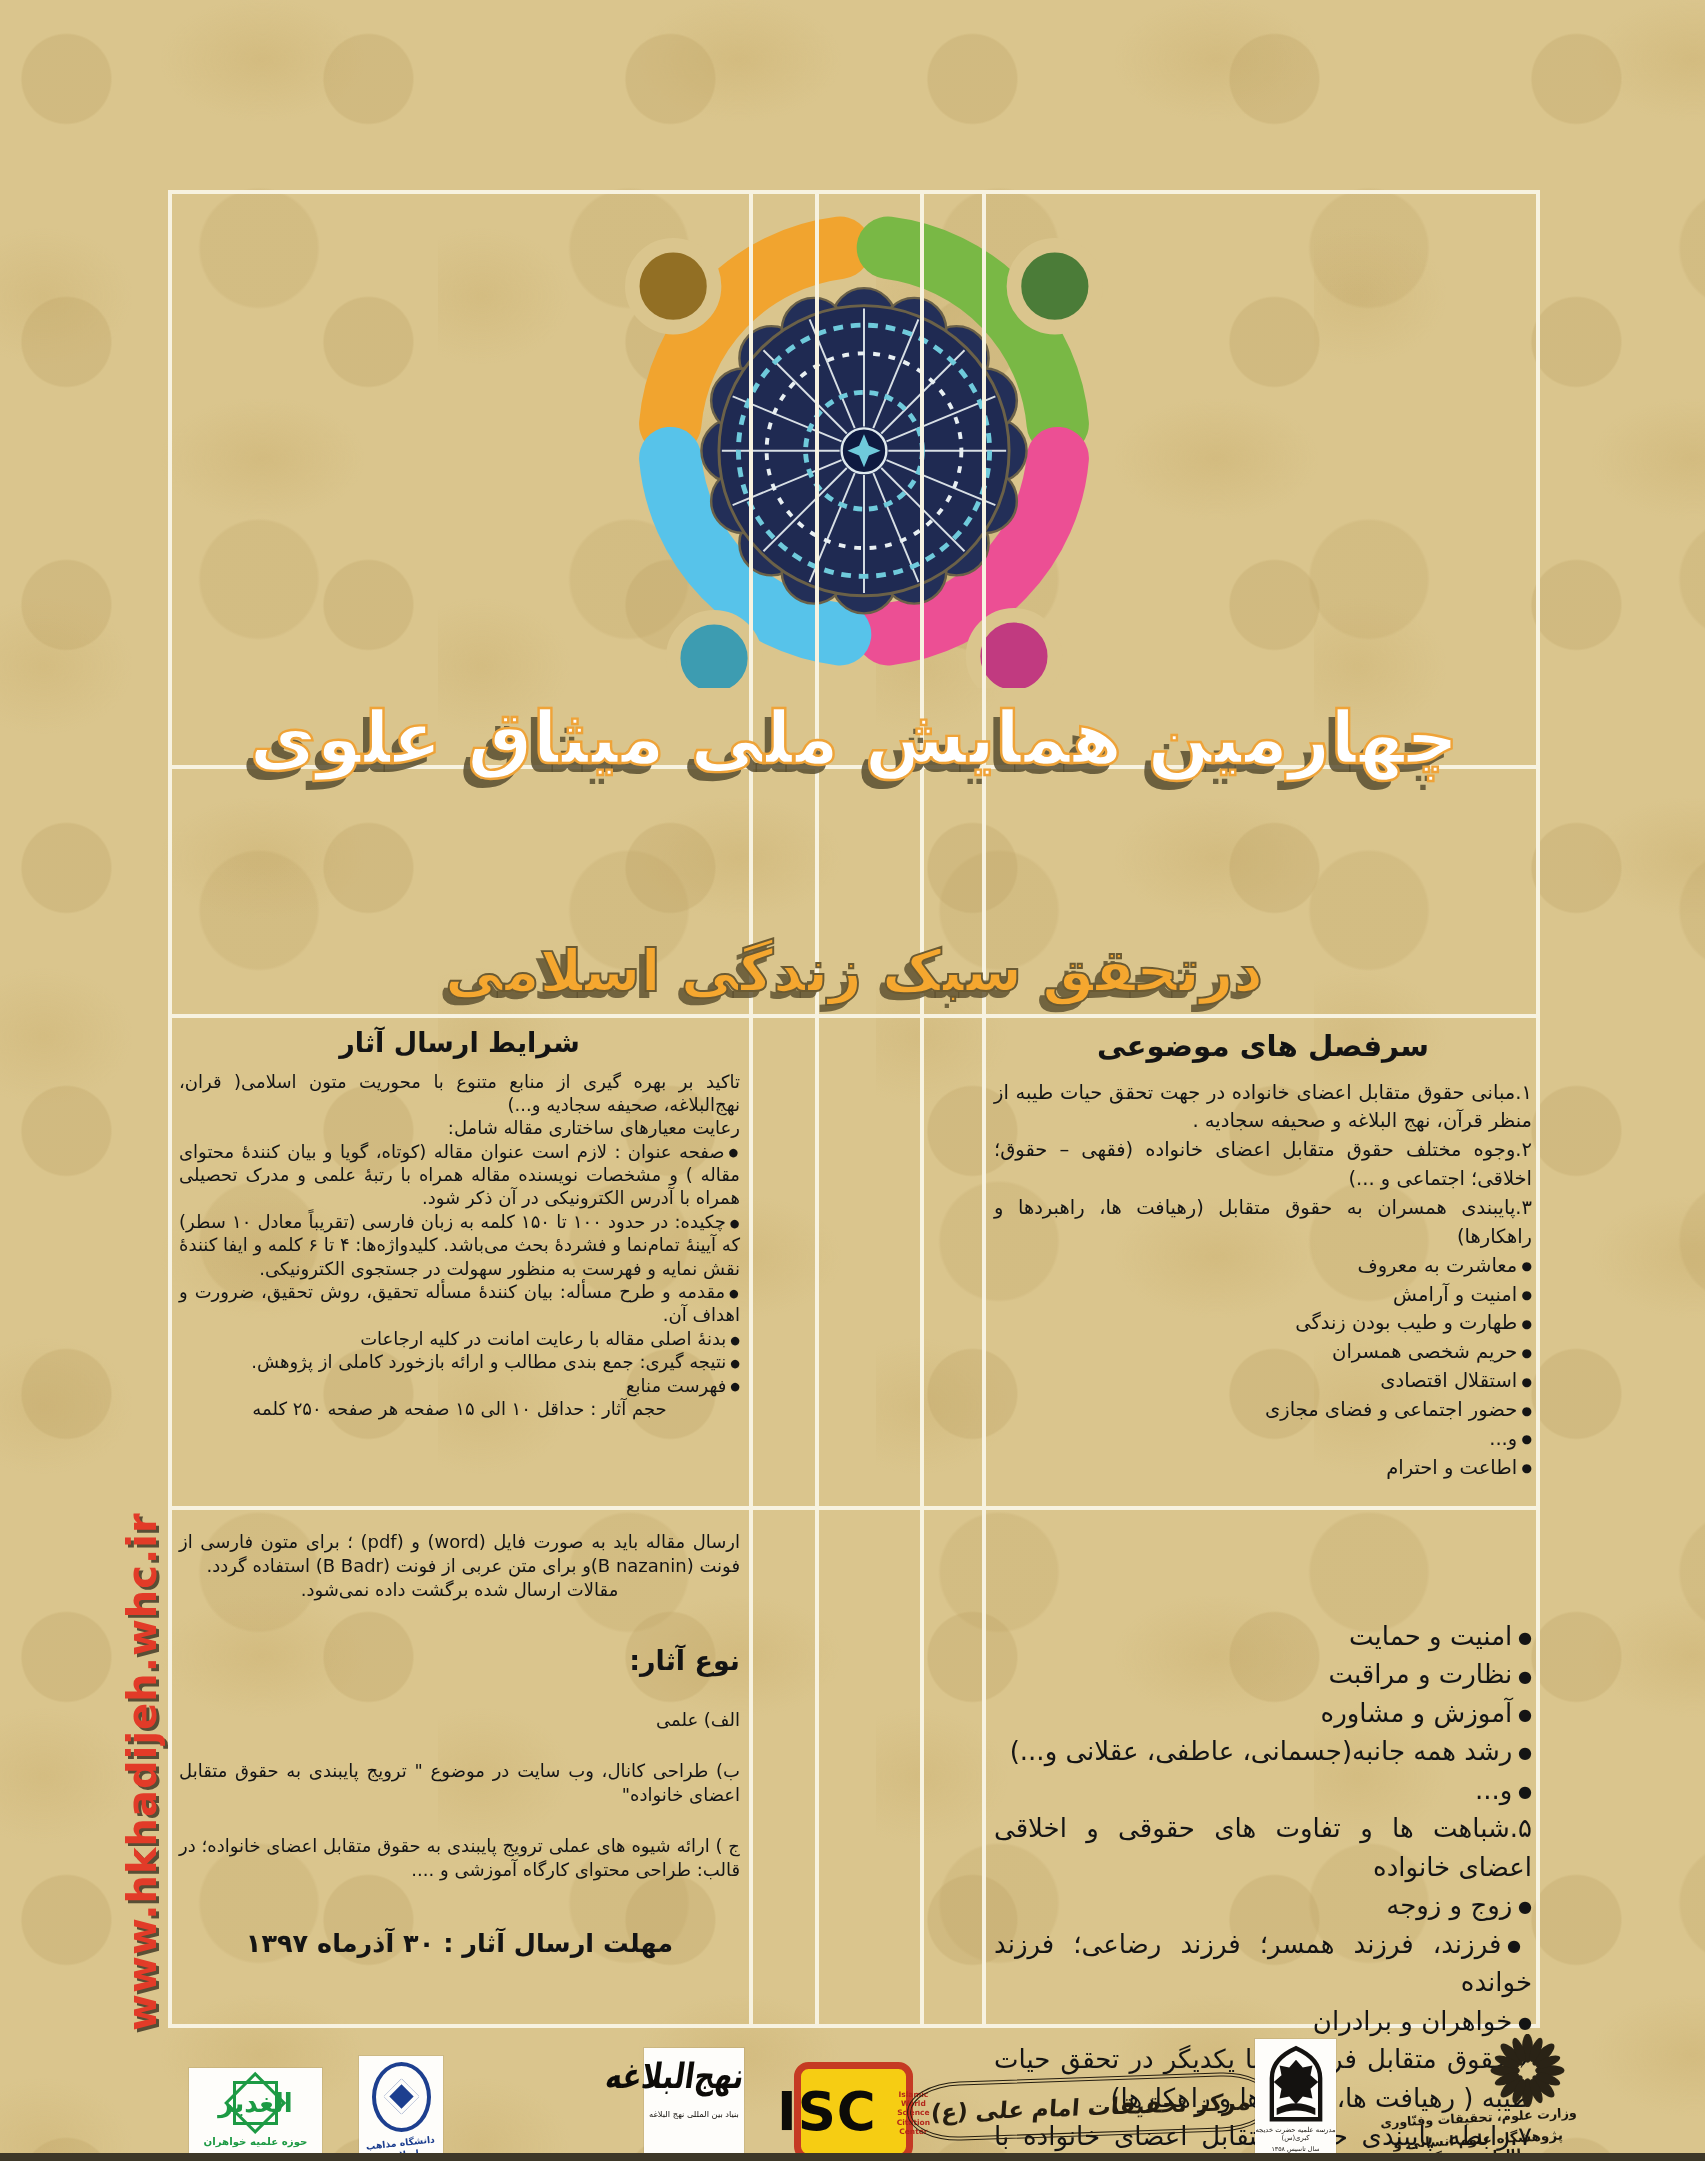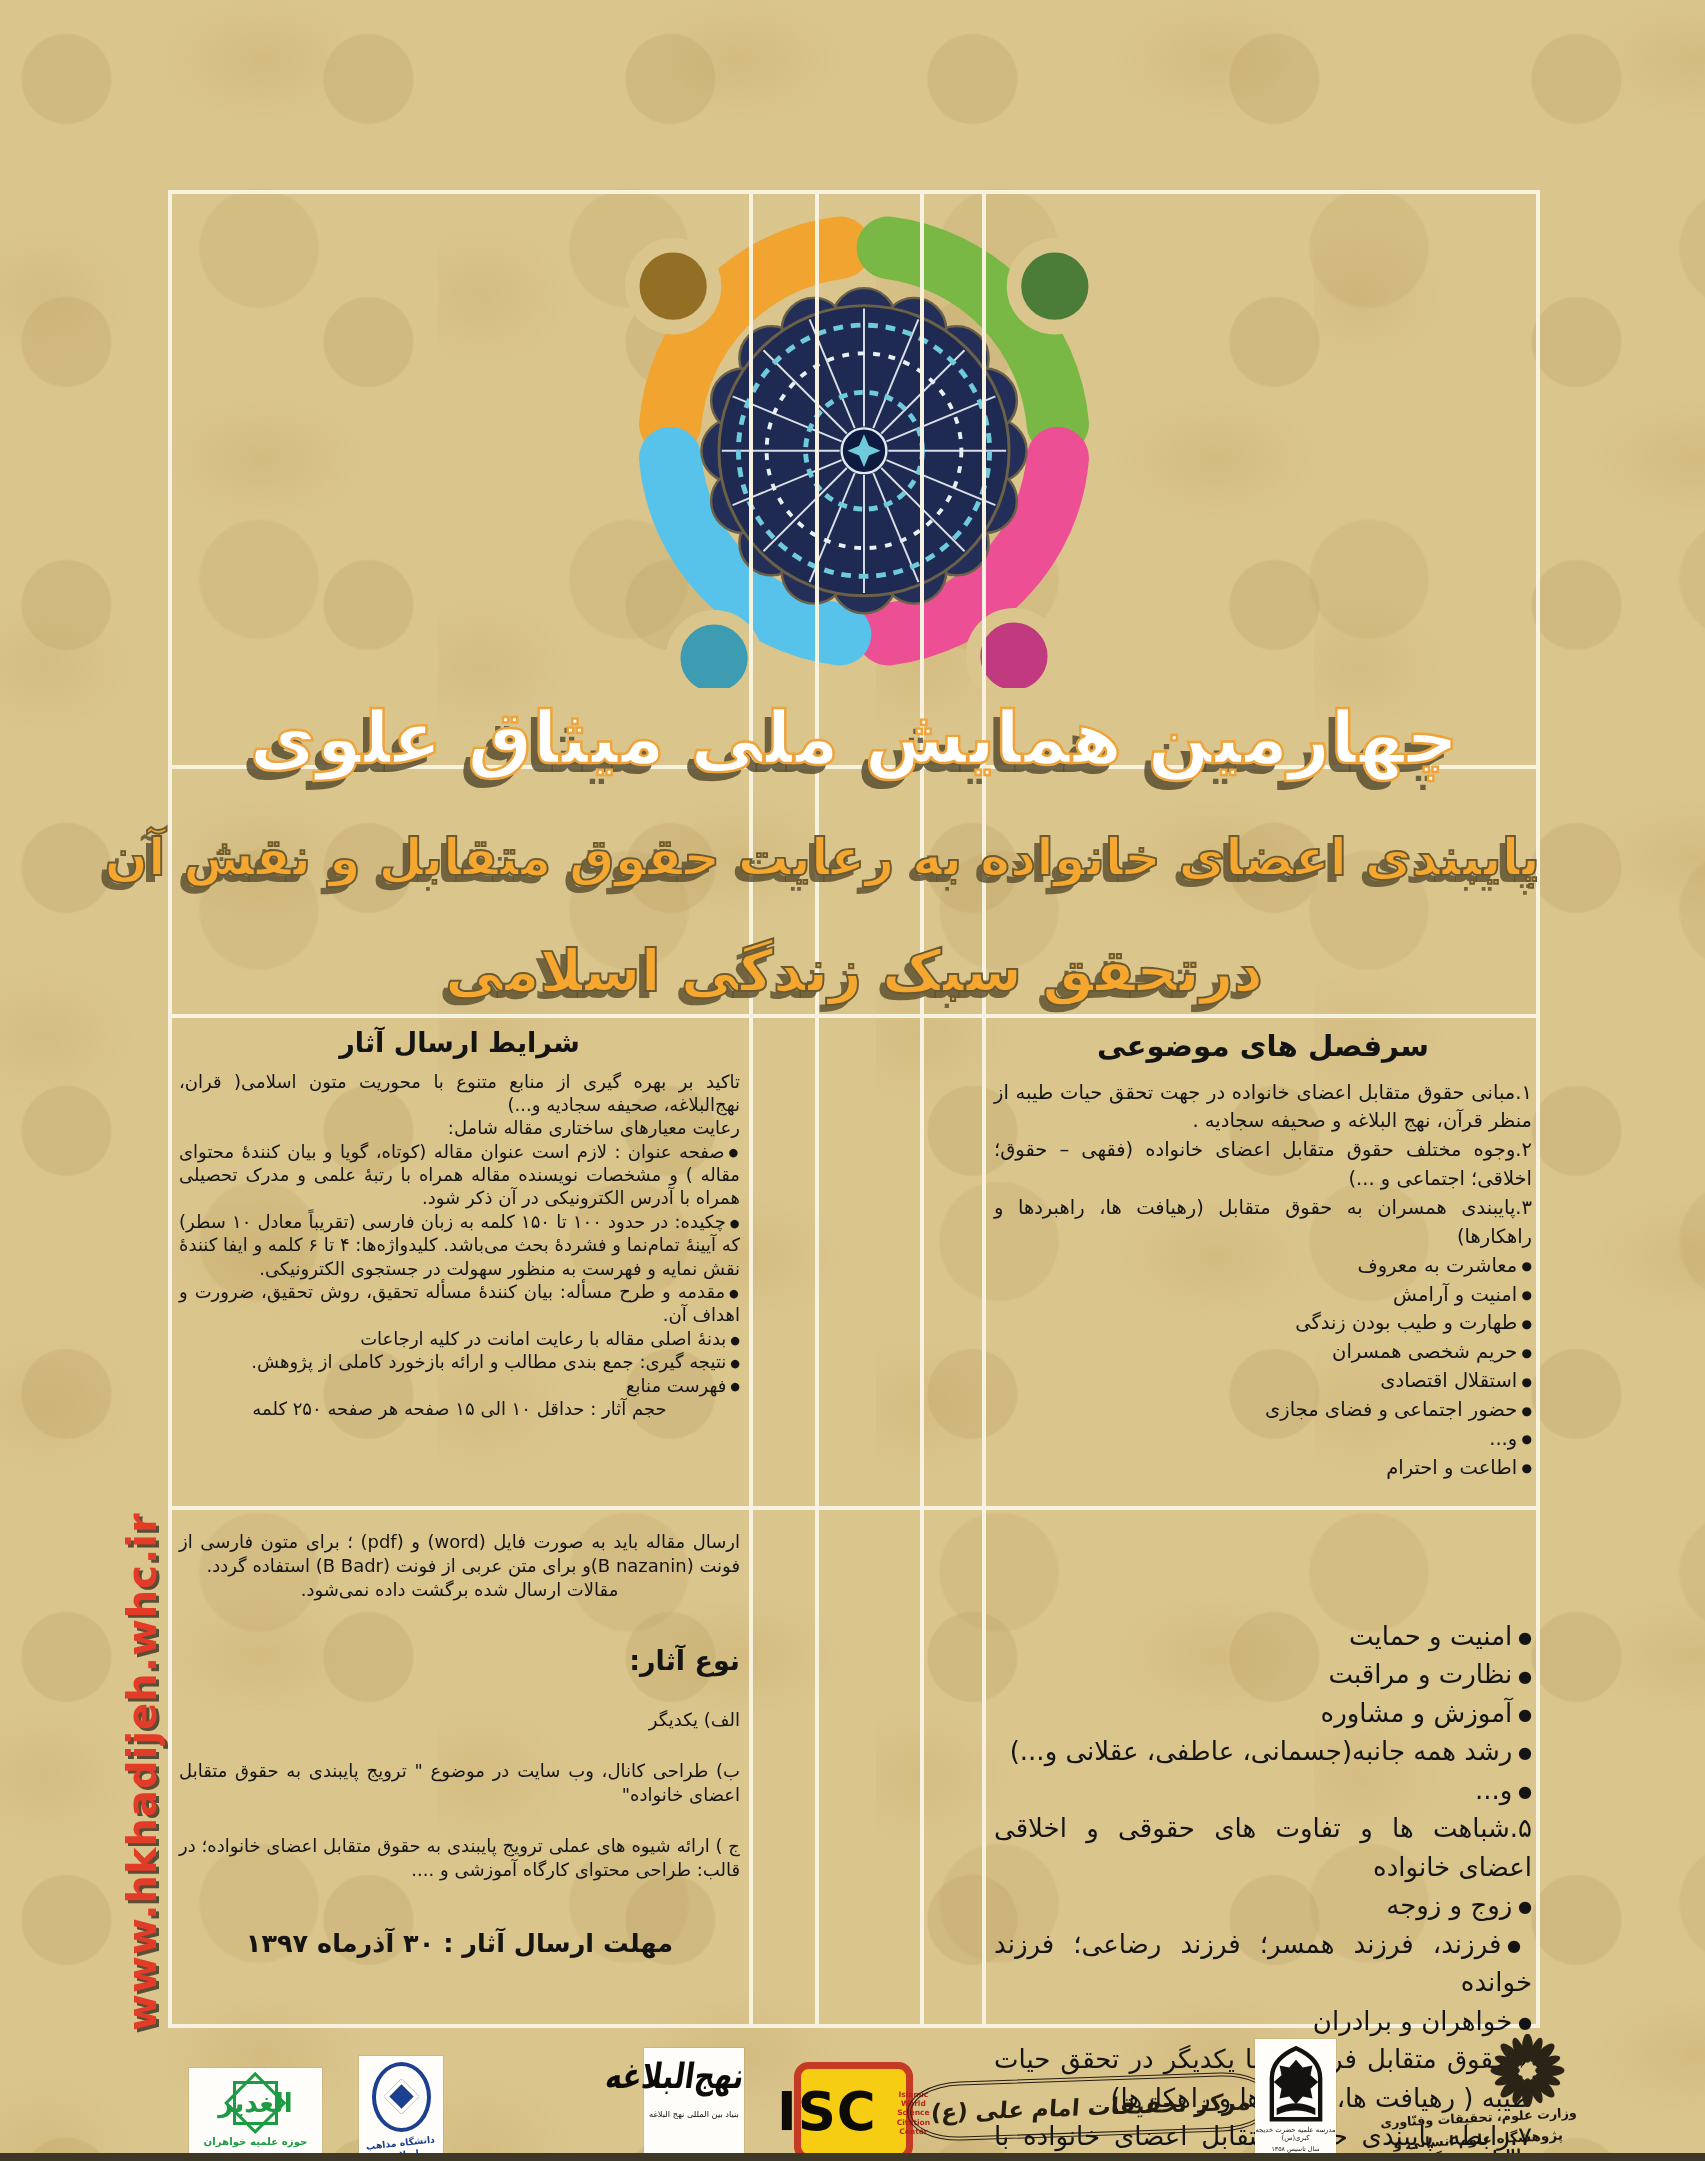--- a/index.html
+++ b/index.html
@@ -162,21 +162,20 @@
   <div class="gl h" style="top:1506px;"></div>
   <div class="gl h" style="top:2024px;"></div>
   <div class="gl v" style="left:168px;"></div>
   <div class="gl v" style="left:749px;"></div>
   <div class="gl v" style="left:815px;"></div>
   <div class="gl v" style="left:920px;"></div>
   <div class="gl v" style="left:982px;"></div>
   <div class="gl v" style="left:1536px;"></div>
 
   <div class="title" id="title-main">چهارمین همایش ملی میثاق علوی</div>
-  <div class="title" id="title-sub1">پایبندی اعضای خانواده به رعایت حقوق متقابل و نقش آن</div>
   <div class="title" id="title-sub2">درتحقق سبک زندگی اسلامی</div>
 
   <div class="cell" id="left1">
     <div class="cell-header">شرایط ارسال آثار</div>
     <div>
         <div class="li"><span class="tx">تاکید بر  بهره گیری از منابع متنوع با محوریت متون اسلامی( قران، نهج‌البلاغه، صحیفه سجادیه و...)</span></div>
         <div class="li"><span class="tx">رعایت معیارهای ساختاری مقاله شامل:</span></div>
         <div class="li b"><span class="bl">●</span><span class="tx">صفحه عنوان : لازم است عنوان مقاله (کوتاه، گویا و بیان کنندهٔ محتوای مقاله ) و مشخصات نویسنده مقاله  همراه با رتبهٔ علمی و مدرک تحصیلی  همراه با آدرس الکترونیکی در آن  ذکر شود.</span></div>
         <div class="li b"><span class="bl">●</span><span class="tx">چکیده: در حدود ۱۰۰ تا ۱۵۰ کلمه به زبان فارسی (تقریباً معادل ۱۰ سطر) که آیینهٔ تمام‌نما و فشردهٔ بحث می‌باشد. کلیدواژه‌ها: ۴ تا ۶ کلمه و ایفا کنندهٔ نقش نمایه و فهرست به منظور سهولت در جستجوی الکترونیکی.</span></div>
         <div class="li b"><span class="bl">●</span><span class="tx">مقدمه و طرح مسأله: بیان کنندهٔ مسأله تحقیق، روش تحقیق، ضرورت و اهداف آن.</span></div>
@@ -184,21 +183,21 @@
         <div class="li b"><span class="bl">●</span><span class="tx">نتیجه گیری: جمع بندی مطالب و ارائه بازخورد کاملی از پژوهش.</span></div>
         <div class="li b"><span class="bl">●</span><span class="tx">فهرست منابع</span></div>
         <div class="li center"><span class="tx">حجم آثار : حداقل ۱۰ الی ۱۵ صفحه  هر صفحه ۲۵۰ کلمه</span></div>
       </div>
   </div>
   <div class="cell" id="left2">
     <div>
         <div class="li" style="margin-top: 0.4em;"><span class="tx">ارسال مقاله باید به صورت فایل (word) و (pdf) ؛ برای متون فارسی از فونت (B nazanin)و برای متن عربی از فونت (B Badr) استفاده گردد.</span></div>
         <div class="li center"><span class="tx">مقالات ارسال شده برگشت داده نمی‌شود.</span></div>
         <div class="li hd" style="margin-top: 1.5em;"><span class="tx">نوع آثار:</span></div>
-        <div class="li" style="margin-top: 1.6em;"><span class="tx">الف) یکدیگر</span></div>
+        <div class="li" style="margin-top: 1.6em;"><span class="tx">الف) علمی</span></div>
         <div class="li" style="margin-top: 1.5em;"><span class="tx">ب) طراحی کانال،  وب سایت در  موضوع  " ترویج پایبندی  به حقوق متقابل اعضای خانواده"</span></div>
         <div class="li" style="margin-top: 1.5em;"><span class="tx">ج ) ارائه شیوه های عملی ترویج پایبندی به حقوق متقابل اعضای خانواده؛ در قالب: طراحی محتوای کارگاه آموزشی و ....</span></div>
         <div class="li bold center big" style="margin-top: 1.7em;"><span class="tx">مهلت ارسال آثار :  ۳۰ آذرماه ۱۳۹۷</span></div>
       </div>
   </div>
 
   <div class="cell" id="right1">
     <div class="cell-header">سرفصل های موضوعی</div>
     <div>
         <div class="li"><span class="tx">۱.مبانی حقوق متقابل اعضای خانواده در جهت تحقق حیات طیبه از منظر قرآن، نهج البلاغه و صحیفه سجادیه .</span></div>

